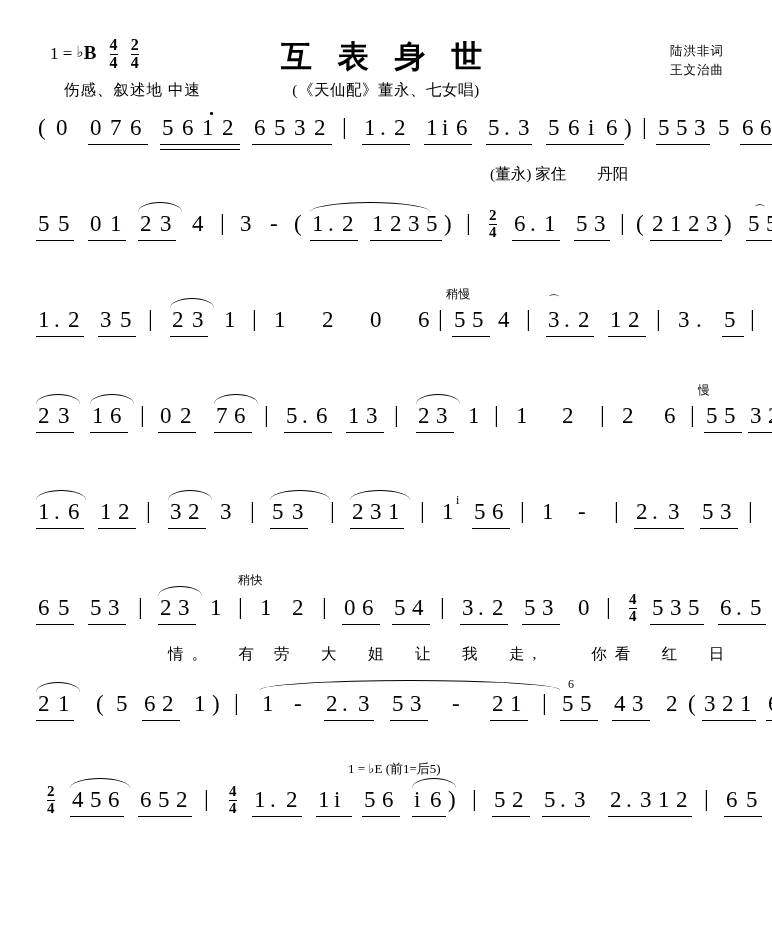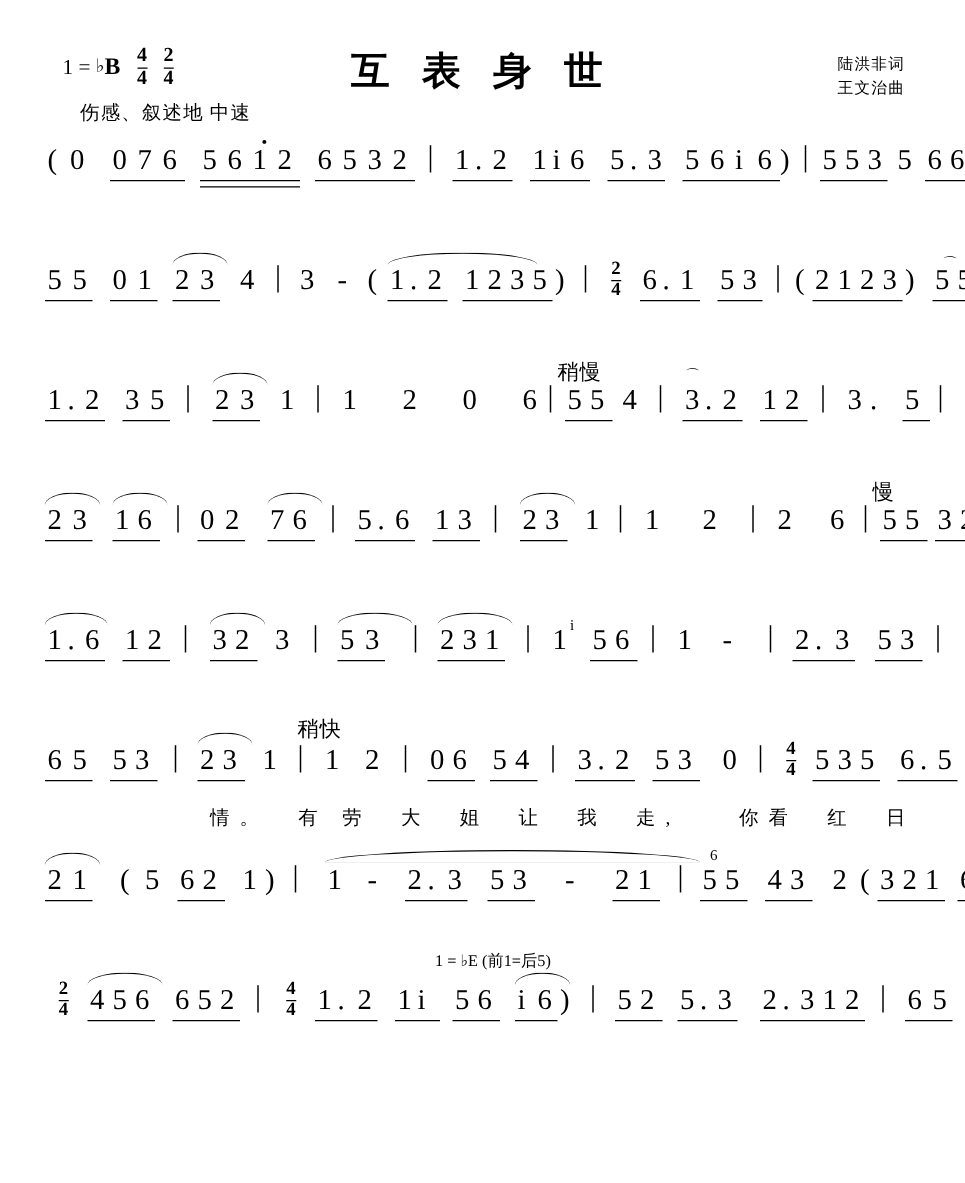--- a/index.html
+++ b/index.html
@@ -138,21 +138,21 @@
     height: 9px;
   }
   .dotu {
     position: absolute;
     width: 2.6px; height: 2.6px;
     background: #000;
     border-radius: 50%;
   }
   .tempo-sm {
     position: absolute;
-    font-size: 17px;
+    font-size: 12px;
     letter-spacing: 0.5px;
   }
   .keychange {
     position: absolute;
     font-size: 13px;
   }
 </style>
 </head>
 <body>
 
@@ -165,20 +165,21 @@
         <span class="num">4</span>
         <span class="den">4</span>
       </span>
       <span class="meter">
         <span class="num">2</span>
         <span class="den">4</span>
       </span>
     </div>
     <div class="tempo-mark">伤感、叙述地  中速</div>
     <div class="title">互 表 身 世</div>
+    <div class="subtitle">(《天仙配》董永、七女唱)</div>
     <div class="credits">
       <div>陆洪非词</div>
       <div>王文治曲</div>
     </div>
   </div>
 
   <div class="system">
     <div class="notes">
       <span class="tok n" style="left:0px;  top:6px;">(</span>
       <span class="tok n" style="left:18px; top:6px;">0</span>
@@ -221,20 +222,23 @@
       <span class="tok n" style="left:620px; top:6px;">5</span>
       <span class="tok n" style="left:638px; top:6px;">5</span>
       <span class="tok n" style="left:656px; top:6px;">3</span>
       <div class="beam" style="left:618px; top:34px; width:54px;"></div>
       <span class="tok n" style="left:680px; top:6px;">5</span>
       <span class="tok n" style="left:704px; top:6px;">6</span>
       <span class="tok n" style="left:722px; top:6px;">6</span>
 
       <div class="beam" style="left:702px; top:34px; width:54px;"></div>
 
+    </div>
+    <div class="lyrics">
+      <span class="ly" style="left:452px; top:0;">(董永) 家住　　丹阳</span>
     </div>
   </div>
 
   <div class="system">
     <div class="notes">
       <span class="tok n" style="left:0px;  top:6px;">5</span>
       <span class="tok n" style="left:20px; top:6px;">5</span>
       <div class="beam" style="left:-2px; top:34px; width:38px;"></div>
       <span class="tok n" style="left:52px; top:6px;">0</span>
       <span class="tok n" style="left:72px; top:6px;">1</span>

